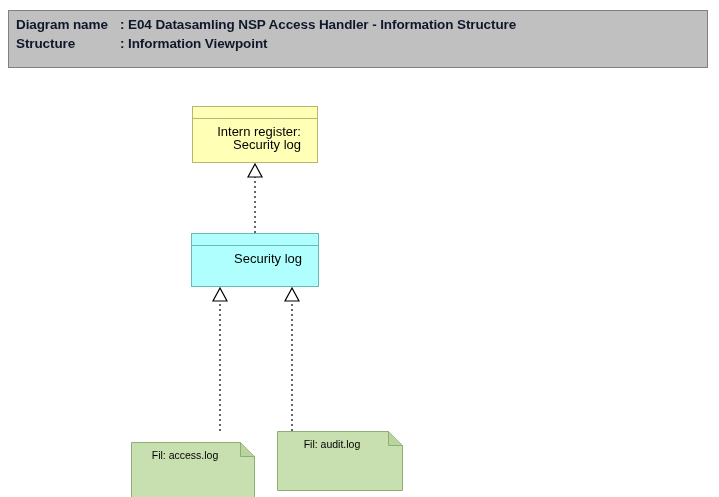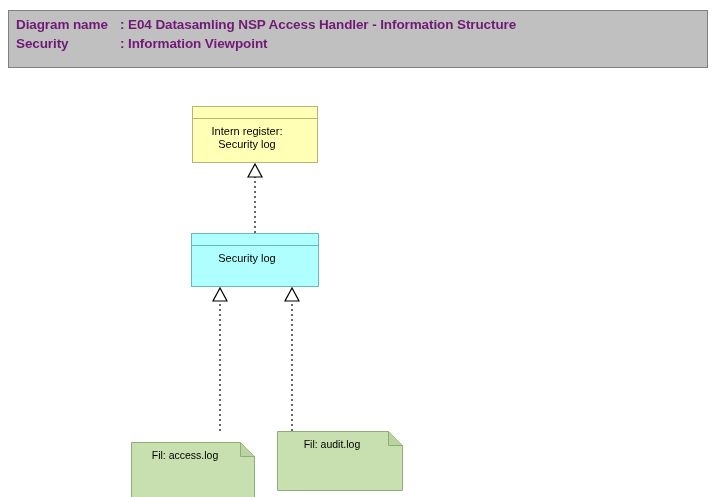--- a/index.html
+++ b/index.html
@@ -31,21 +31,21 @@
     background: #c0c0c0;
     border: 1px solid #808080;
     box-sizing: border-box;
   }
   .header-line {
     position: absolute;
     left: 7px;
     white-space: pre;
     font-size: 13.5px;
     font-weight: bold;
-    color: #701a75;
+    color: #0f172a;
     font-family: "Liberation Sans", sans-serif;
     letter-spacing: -0.1px;
   }
   .header-line.l1 { top: 6px; }
   .header-line.l2 { top: 25px; }
   .hl-label {
     display: inline-block;
     width: 104px;
   }
 
@@ -74,22 +74,22 @@
   .node-data .band {
     height: 12px;
     border-bottom: 1px solid #6ab8b8;
     box-sizing: border-box;
   }
 
   .node-label {
     position: absolute;
     left: 0;
     right: 16px;
-    text-align: center;
-    font-size: 11px;
+    text-align: right;
+    font-size: 13px;
     color: #000000;
     line-height: 13px;
     font-family: "Liberation Sans", sans-serif;
   }
   .node-business .node-label { top: 18px; }
   .node-data .node-label { top: 18px; }
 
   
   .node-artifact {
     background: transparent;
@@ -131,21 +131,21 @@
     stroke-linejoin: miter;
   }
 </style>
 </head>
 <body>
 
 <div id="canvas">
 
   <div class="header-bar">
     <div class="header-line l1"><span class="hl-label">Diagram name</span><span>: </span><span>E04 Datasamling NSP Access Handler - Information Structure</span></div>
-    <div class="header-line l2"><span class="hl-label">Security</span><span>: </span><span>Information Viewpoint</span></div>
+    <div class="header-line l2"><span class="hl-label">Structure</span><span>: </span><span>Information Viewpoint</span></div>
   </div>
 
   <svg class="conn" viewBox="0 0 719 497">
 
     <g>
       <line x1="255" y1="233" x2="255" y2="174"></line>
       <polygon class="arrow-hollow" points="255,164 248,177 262,177"></polygon>
     </g>
 
     <g>

